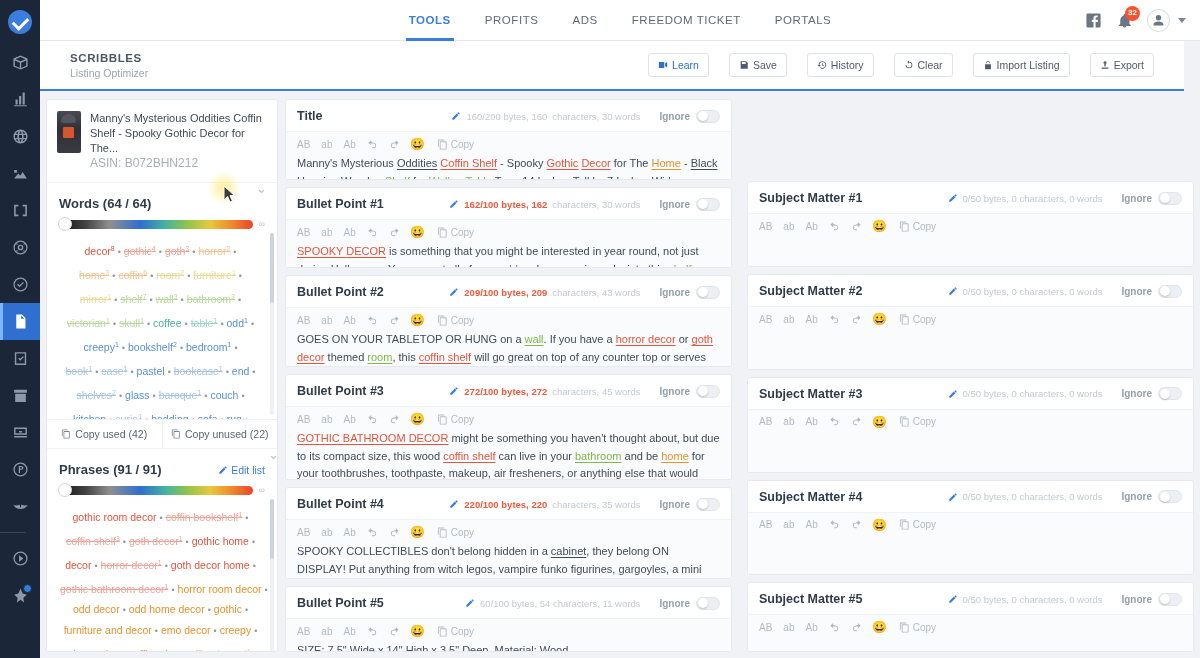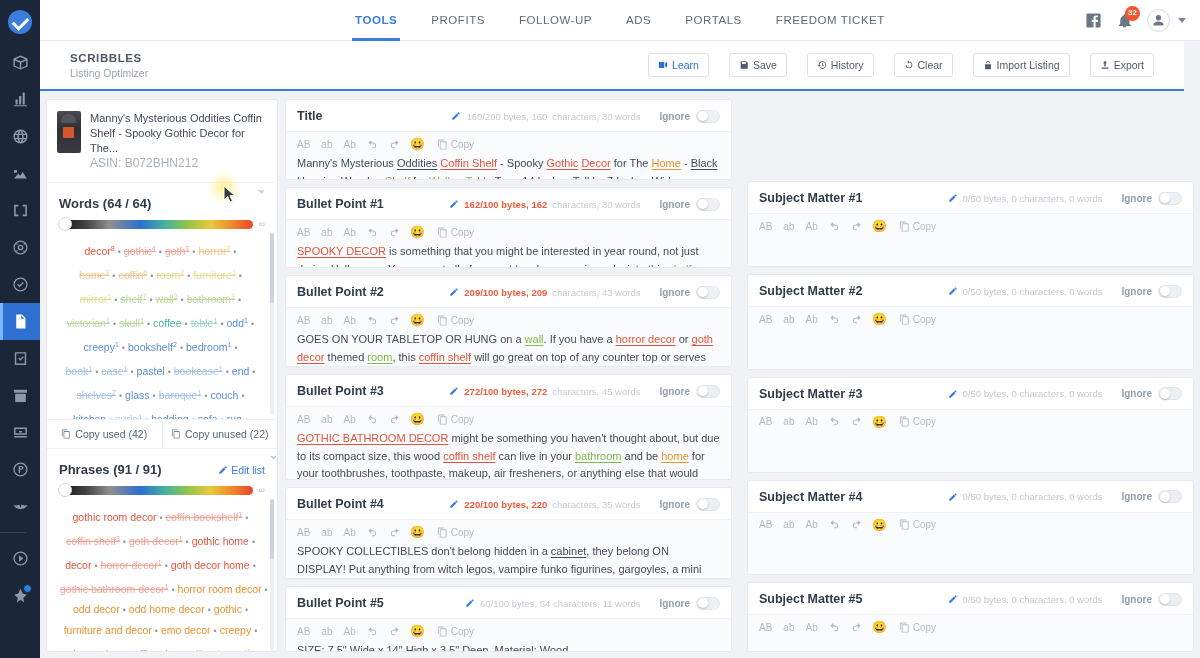--- a/index.html
+++ b/index.html
@@ -273,24 +273,23 @@
         </svg>
         <span class="dot"></span>
       </div>
     </div>
 </div>
 
 <div class="topbar">
   <nav class="topnav" id="topnav">
       <a class="active">TOOLS</a>
       <a class="">PROFITS</a>
-      <a class="">FOLLOW-UP</a>
       <a class="">ADS</a>
+      <a class="">FREEDOM TICKET</a>
       <a class="">PORTALS</a>
-      <a class="">FREEDOM TICKET</a>
     </nav>
   <div class="topright">
     <div class="ic">
       <svg viewBox="0 0 24 24">
           <path d="M4 2h16a2 2 0 0 1 2 2v16a2 2 0 0 1-2 2h-5v-8h3l.5-3H15V9c0-.9.3-1.5 1.6-1.5H18V5.1A22 22 0 0 0 15.9 5C13.7 5 12 6.3 12 8.7V11H9.5v3H12v8H4a2 2 0 0 1-2-2V4a2 2 0 0 1 2-2z"></path>
         </svg>
     </div>
     <div class="ic">
       <svg viewBox="0 0 24 24">
           <path d="M12 22a2.5 2.5 0 0 0 2.5-2.3h-5A2.5 2.5 0 0 0 12 22zm7-5.2v-5c0-3.2-1.9-5.8-4.7-6.5v-.7a1.8 1.8 0 1 0-3.6 0v.7C7.9 6 6 8.6 6 11.8v5L4 18.8v1h17v-1z"></path>

